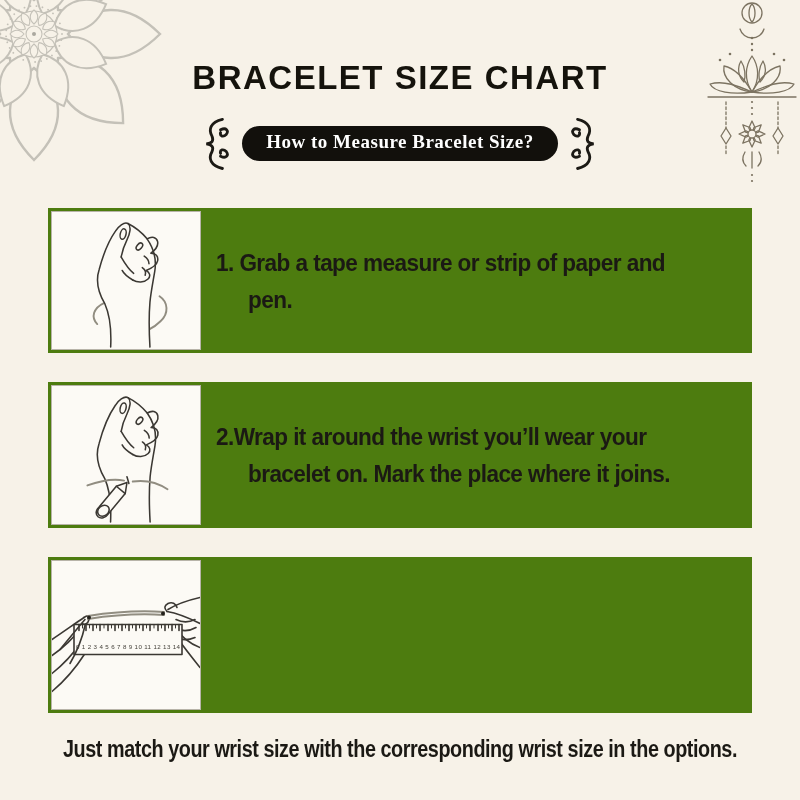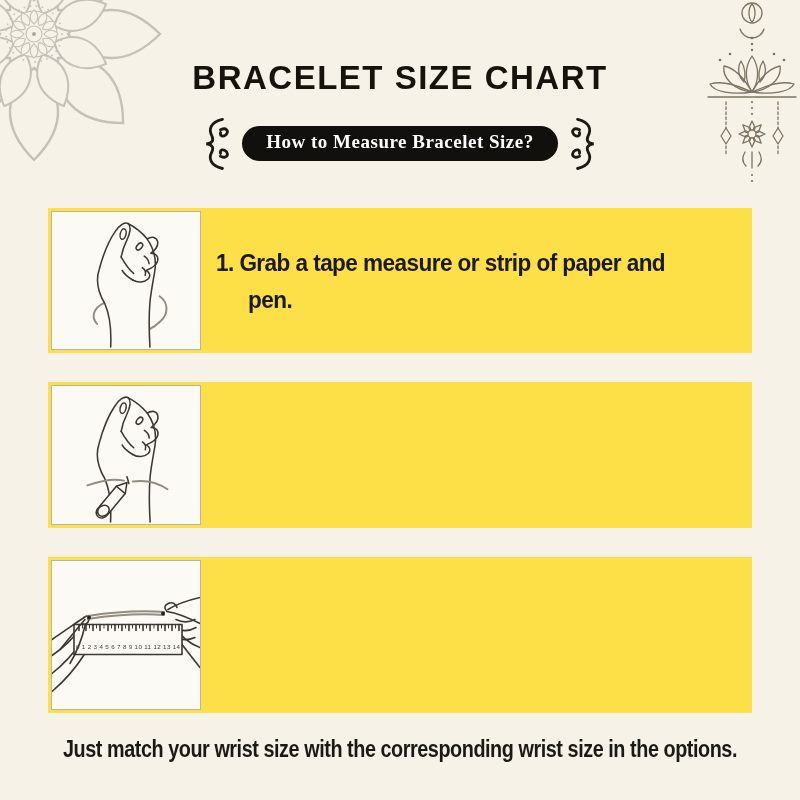--- a/index.html
+++ b/index.html
@@ -8,21 +8,21 @@
   .ornament{position:absolute;pointer-events:none;}
   .mandala{top:0;left:0;}
   .lotus{top:0;right:-4px;}
   .title{margin:54px 0 0;text-align:center;font-family:Liberation Sans, sans-serif;
          font-weight:700;font-size:33px;letter-spacing:1.5px;color:#15130c;line-height:47px;}
   .subtitle-row{margin-top:13px;display:flex;justify-content:center;align-items:center;gap:12px;height:58px;}
   .badge{background:#12100c;color:#ffffff;font-family:"Liberation Serif",serif;font-weight:700;
          font-size:19px;letter-spacing:.5px;padding:5px 24px 8px;border-radius:25px;}
   .flourish{width:34px;height:58px;}
   .steps{margin:36px 48px 0;}
-  .step{position:relative;background:#fde047;overflow:hidden;margin-bottom:29px;}
+  .step{position:relative;background:#4d7c0f;overflow:hidden;margin-bottom:29px;}
   .step-h1{height:145px;}
   .step-h2{height:146px;}
   .step-h3{height:156px;margin-bottom:0;}
   .illus{position:absolute;left:3px;top:3px;bottom:3px;width:150px;background:#fcfaf5;
          border:1px solid #b8b4a9;box-sizing:border-box;}
   .illus svg{width:100%;height:100%;display:block;}
   .step-text{position:absolute;left:168px;right:4px;top:0;bottom:0;display:flex;align-items:center;overflow:hidden;}
   .step-text>div{white-space:pre;font-size:24px;line-height:37px;font-weight:700;letter-spacing:-.6px;
                  color:#1b1914;padding-left:34px;text-indent:-34px;
                  transform:scaleX(.94);transform-origin:left center;}
@@ -201,20 +201,24 @@
           <path class="tape" stroke-width="1.8" d="M34,103 C48,98 62,96 72,98"></path>
           <path class="tape" stroke-width="1.8" d="M81,99 C95,97 108,101 117,107"></path>
           <path class="ink" stroke-width="2.2" d="M75,94 L77,101"></path>
           <g class="ink">
             <path fill="#fcfaf5" d="M75,100 L73.2,111.5 L55.3,133 A7.2,6 -40 1 1 46.1,125.5 L64,103.9 Z"></path>
             <path d="M64,103.9 L73.2,111.5"></path>
             <ellipse cx="50.6" cy="129.2" rx="6.4" ry="5.2" transform="rotate(-40 50.6 129.2)"></ellipse>
           </g>
         </svg>
       </div>
+      <div class="step-text">
+        <div>2.Wrap it around the wrist you’ll wear your
+bracelet on. Mark the place where it joins.</div>
+      </div>
     </section>
 
     <section class="step step-h3">
       <div class="illus">
         <svg viewBox="0 0 148 143">
           <g class="ink">
             <path d="M148,34 C135,37 124,41 116,46"></path>
             <path d="M148,60 C138,55 127,50 115,48"></path>
             <path d="M115,48 C112,45 112,42 116,40 C120,38 124,40 125,44"></path>
             <path d="M124,56 C130,59 137,59 143,56"></path>

